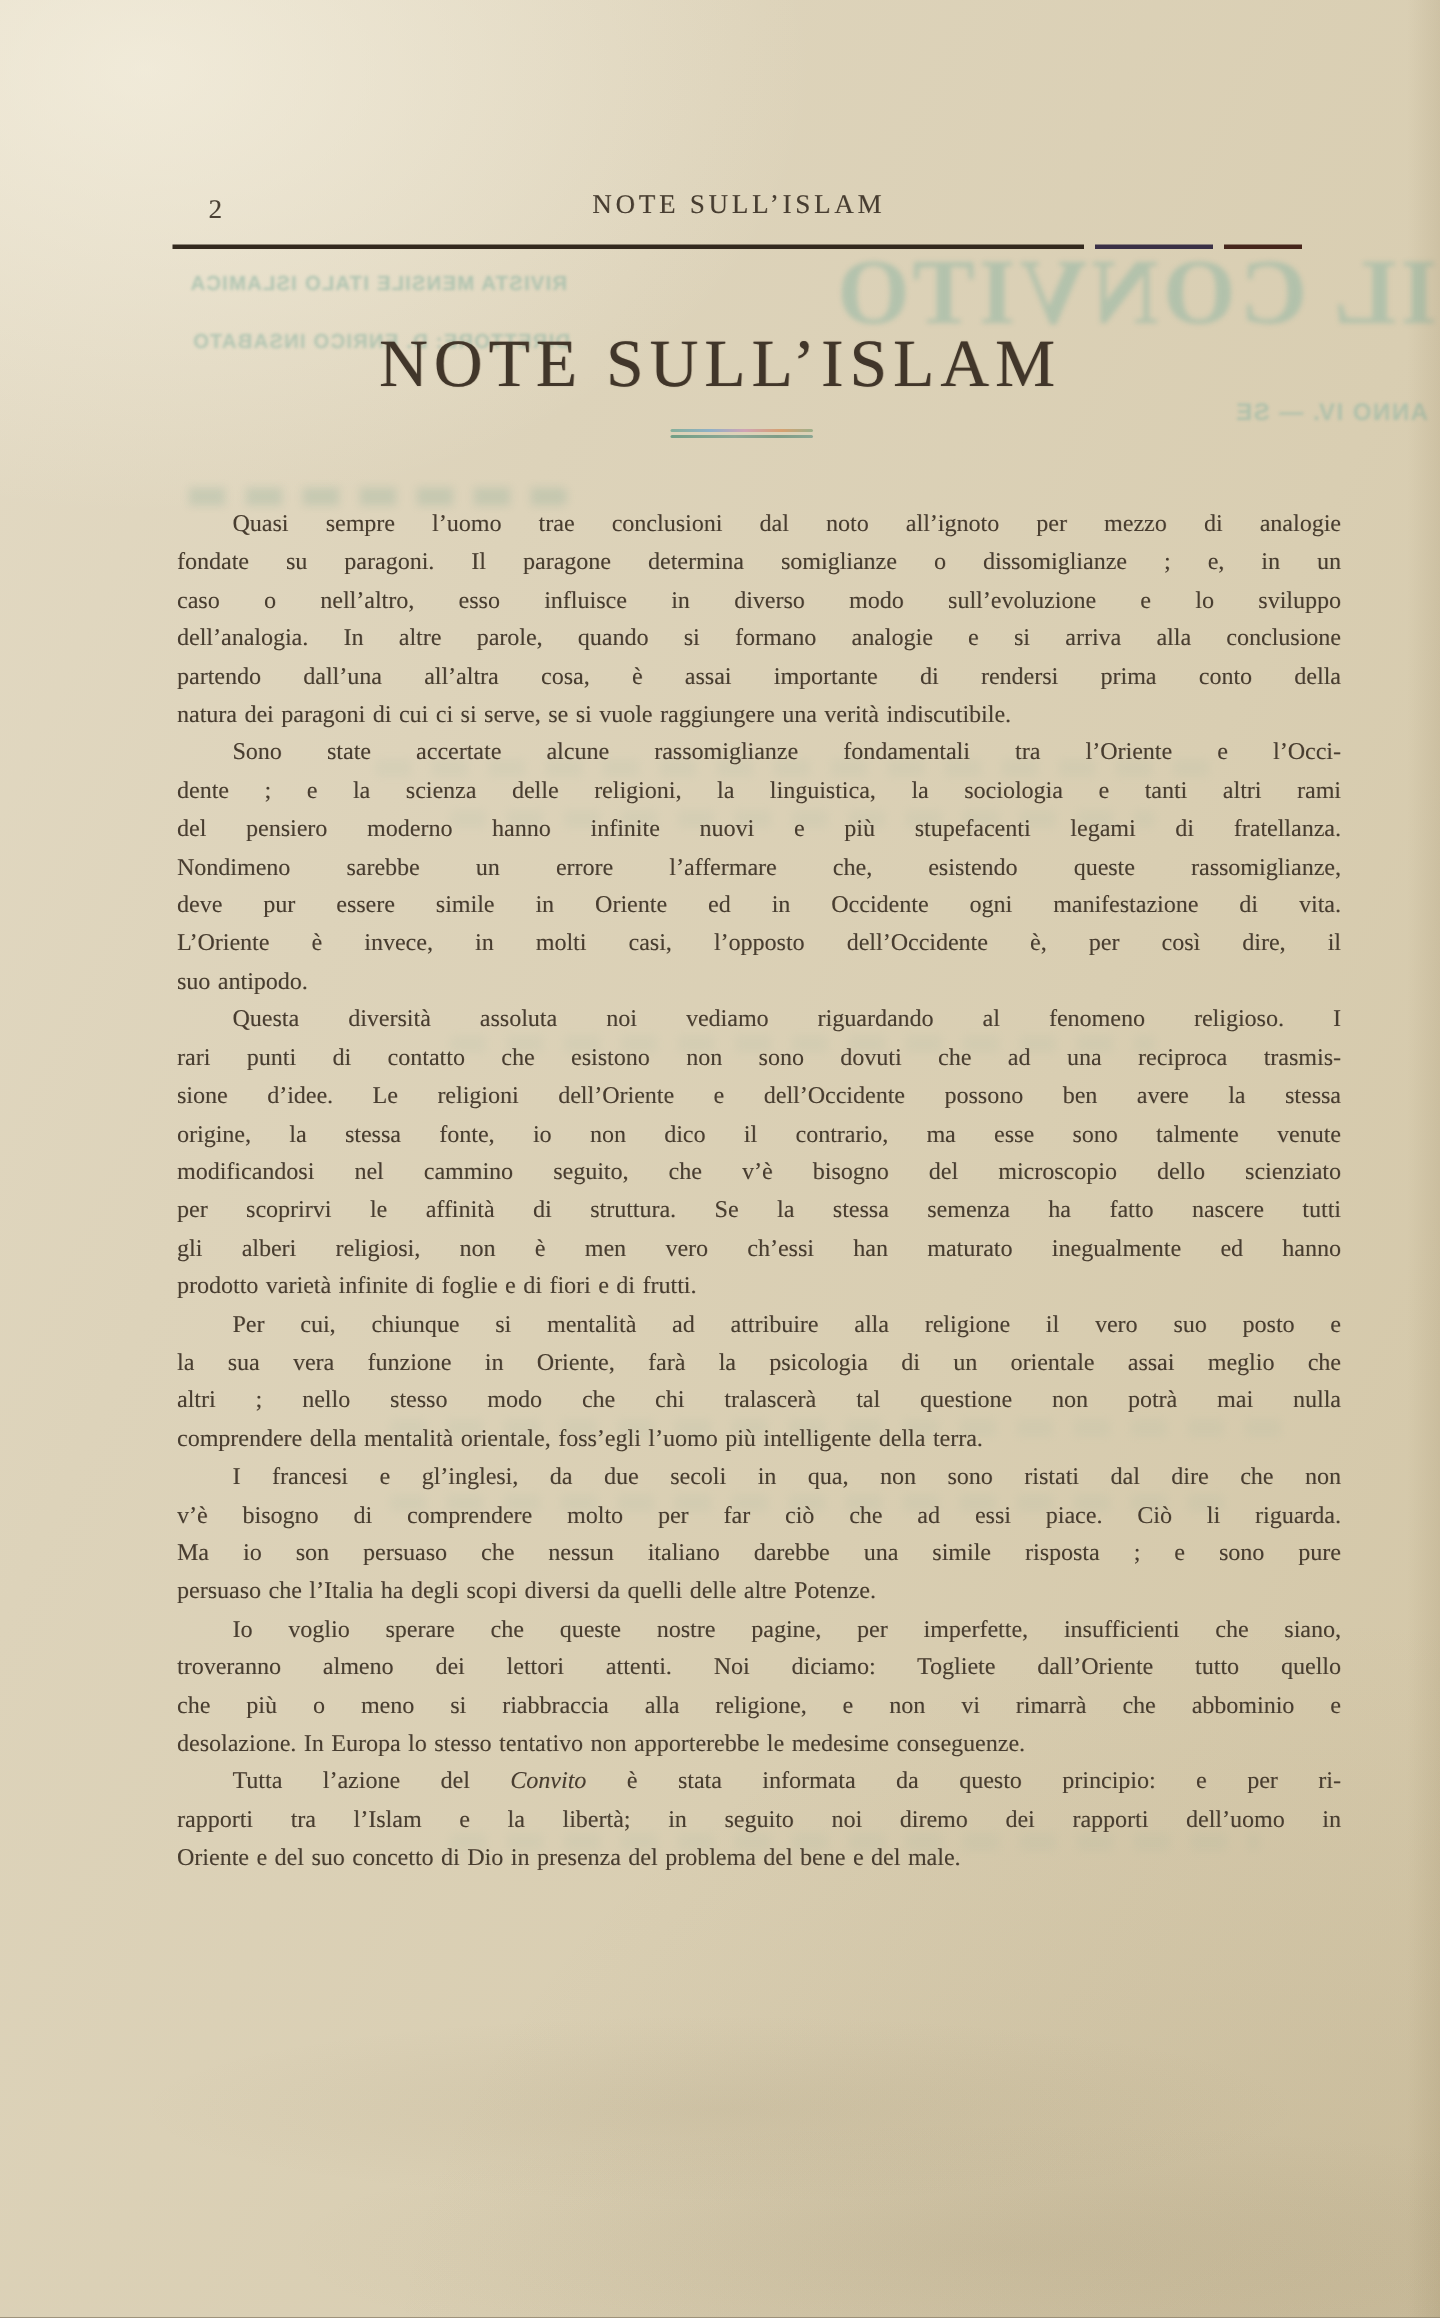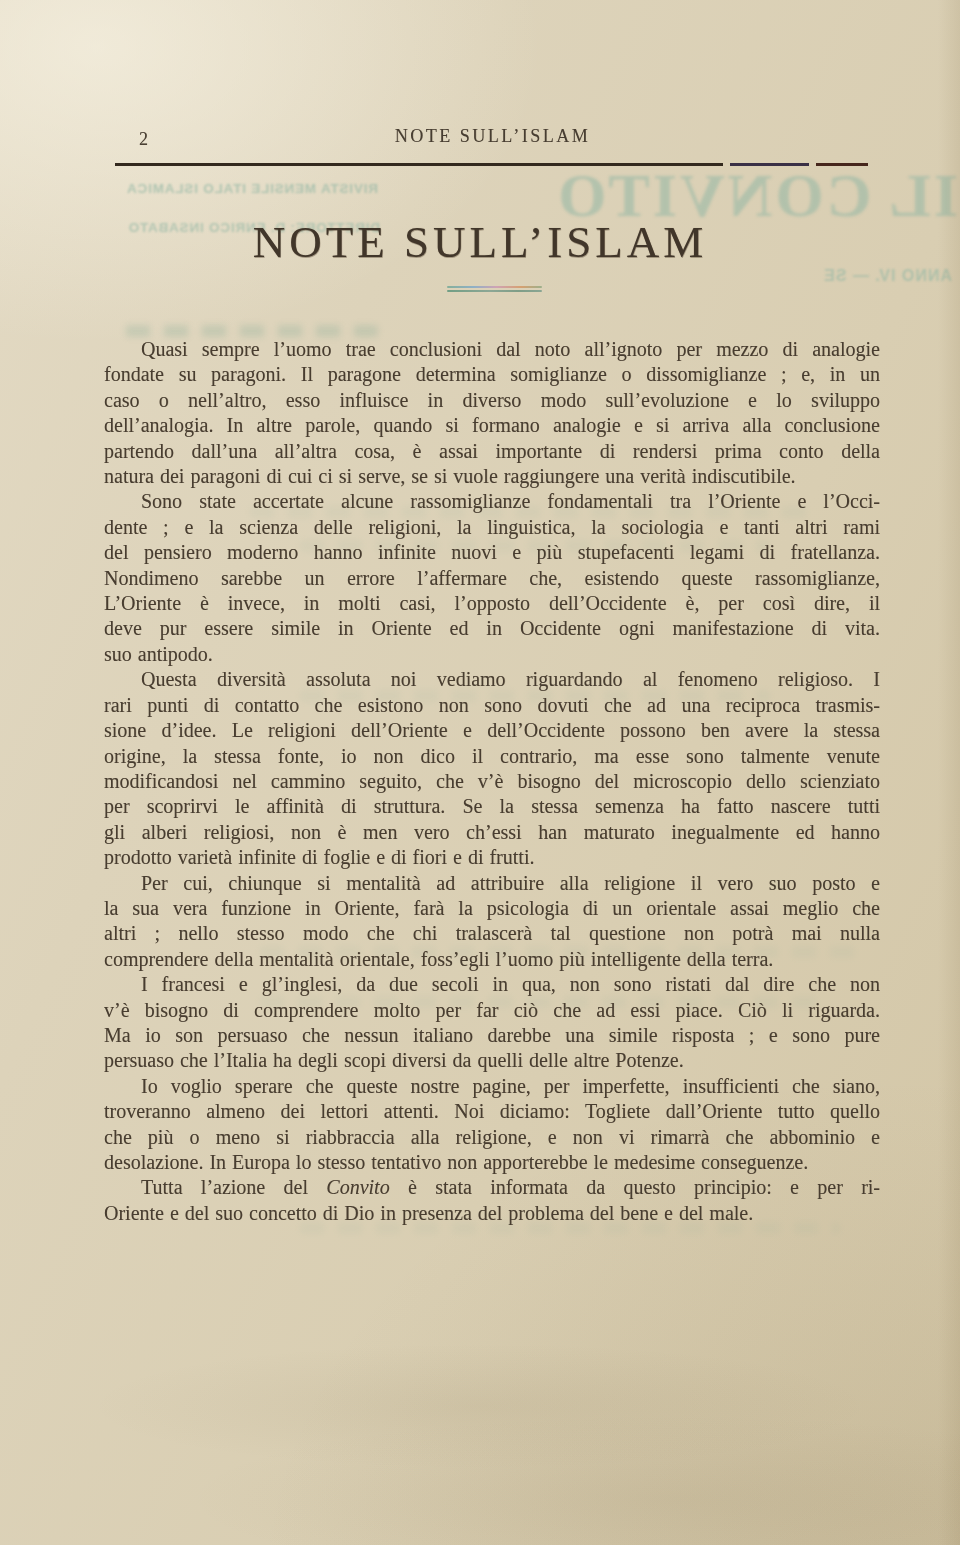--- a/index.html
+++ b/index.html
@@ -57,22 +57,22 @@
   .bl-issue{left:8px;top:267px;font-size:16px;letter-spacing:1px;opacity:.60;filter:blur(1.1px);white-space:nowrap;}
   .smudge{position:absolute;border-radius:4px;filter:blur(3px);
     background:repeating-linear-gradient(90deg, rgba(128,168,148,.45) 0 24px, rgba(128,168,148,0) 24px 38px);}
   .sm-address{left:582px;top:325px;width:262px;height:12px;opacity:.55;}
 
   .bodysmudges{position:absolute;inset:0;pointer-events:none;}
   .bodysmudges .smudge{opacity:.16;}
 
   
   .body{
-    position:absolute;left:104px;top:337px;width:776px;
-    font-size:20px;line-height:25.4px;color:#483d30;
+    position:absolute;left:118px;top:337px;width:776px;
+    font-size:16px;line-height:25.4px;color:#483d30;
     text-shadow:.3px .3px 0 rgba(72,58,42,.30);
     word-spacing:1px;
   }
   .tline{text-align:justify;text-align-last:justify;}
   .tline.tlast{text-align-last:left;font-family:Liberation Serif, serif;}
   .para .tline:first-child{text-indent:37px;}
 </style>
 </head>
 <body>
 
@@ -112,22 +112,22 @@
         <div class="tline">caso o nell’altro, esso influisce in diverso modo sull’evoluzione e lo sviluppo</div>
         <div class="tline">dell’analogia. In altre parole, quando si formano analogie e si arriva alla conclusione</div>
         <div class="tline">partendo dall’una all’altra cosa, è assai importante di rendersi prima conto della</div>
         <div class="tline tlast">natura dei paragoni di cui ci si serve, se si vuole raggiungere una verità indiscutibile.</div>
       </div>
     <div class="para">
         <div class="tline">Sono state accertate alcune rassomiglianze fondamentali tra l’Oriente e l’Occi-</div>
         <div class="tline">dente ; e la scienza delle religioni, la linguistica, la sociologia e tanti altri rami</div>
         <div class="tline">del pensiero moderno hanno infinite nuovi e più stupefacenti legami di fratellanza.</div>
         <div class="tline">Nondimeno sarebbe un errore l’affermare che, esistendo queste rassomiglianze,</div>
+        <div class="tline">deve pur essere simile in Oriente ed in Occidente ogni manifestazione di vita.</div>
         <div class="tline">L’Oriente è invece, in molti casi, l’opposto dell’Occidente è, per così dire, il</div>
-        <div class="tline">deve pur essere simile in Oriente ed in Occidente ogni manifestazione di vita.</div>
         <div class="tline tlast">suo antipodo.</div>
       </div>
     <div class="para">
         <div class="tline">Questa diversità assoluta noi vediamo riguardando al fenomeno religioso. I</div>
         <div class="tline">rari punti di contatto che esistono non sono dovuti che ad una reciproca trasmis-</div>
         <div class="tline">sione d’idee. Le religioni dell’Oriente e dell’Occidente possono ben avere la stessa</div>
         <div class="tline">origine, la stessa fonte, io non dico il contrario, ma esse sono talmente venute</div>
         <div class="tline">modificandosi nel cammino seguito, che v’è bisogno del microscopio dello scienziato</div>
         <div class="tline">per scoprirvi le affinità di struttura. Se la stessa semenza ha fatto nascere tutti</div>
         <div class="tline">gli alberi religiosi, non è men vero ch’essi han maturato inegualmente ed hanno</div>
@@ -146,17 +146,18 @@
         <div class="tline tlast">persuaso che l’Italia ha degli scopi diversi da quelli delle altre Potenze.</div>
       </div>
     <div class="para">
         <div class="tline">Io voglio sperare che queste nostre pagine, per imperfette, insufficienti che siano,</div>
         <div class="tline">troveranno almeno dei lettori attenti. Noi diciamo: Togliete dall’Oriente tutto quello</div>
         <div class="tline">che più o meno si riabbraccia alla religione, e non vi rimarrà che abbominio e</div>
         <div class="tline tlast">desolazione. In Europa lo stesso tentativo non apporterebbe le medesime conseguenze.</div>
       </div>
     <div class="para">
         <div class="tline">Tutta l’azione del <i>Convito</i> è stata informata da questo principio: e per ri-</div>
+        <div class="tline">rapporti tra l’Islam e la libertà; in seguito noi diremo dei rapporti dell’uomo in</div>
         <div class="tline tlast">Oriente e del suo concetto di Dio in presenza del problema del bene e del male.</div>
       </div>
   </div>
 
 </div>
 
 </body></html>

